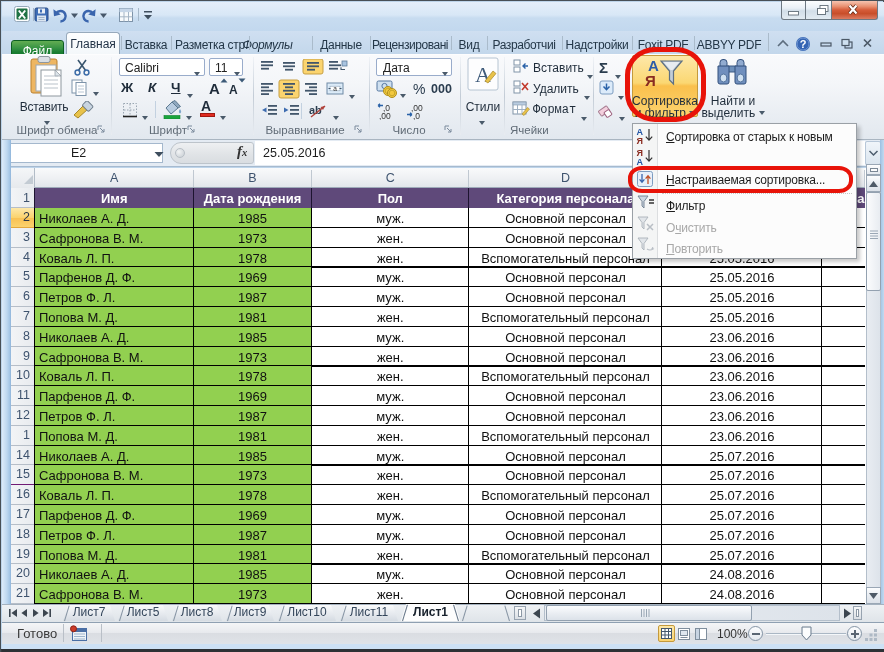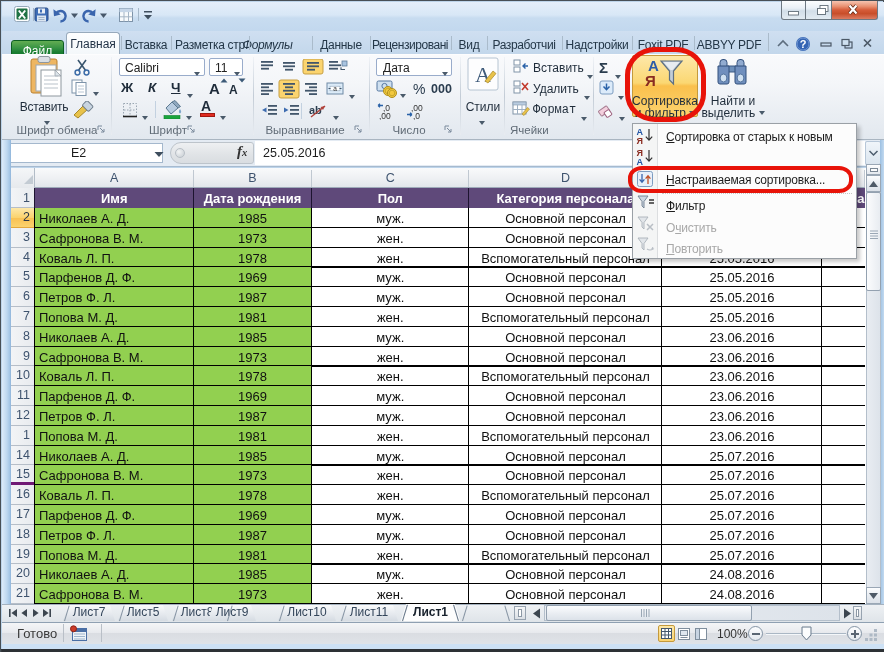--- a/index.html
+++ b/index.html
@@ -417,21 +417,21 @@
 <div class="abs" style="left:10px;top:266.40000000000003px;width:24px;height:19.8px;font-size:12.5px;color:#3e536e;text-align:right;padding-right:5px;line-height:19.8px;border-bottom:1px solid #b6bec8;">5</div>
 <div class="abs" style="left:10px;top:286.20000000000005px;width:24px;height:19.8px;font-size:12.5px;color:#3e536e;text-align:right;padding-right:5px;line-height:19.8px;border-bottom:1px solid #b6bec8;">6</div>
 <div class="abs" style="left:10px;top:306.00000000000006px;width:24px;height:19.8px;font-size:12.5px;color:#3e536e;text-align:right;padding-right:5px;line-height:19.8px;border-bottom:1px solid #b6bec8;">7</div>
 <div class="abs" style="left:10px;top:325.80000000000007px;width:24px;height:19.8px;font-size:12.5px;color:#3e536e;text-align:right;padding-right:5px;line-height:19.8px;border-bottom:1px solid #b6bec8;">8</div>
 <div class="abs" style="left:10px;top:345.6000000000001px;width:24px;height:19.8px;font-size:12.5px;color:#3e536e;text-align:right;padding-right:5px;line-height:19.8px;border-bottom:1px solid #b6bec8;">9</div>
 <div class="abs" style="left:10px;top:365.4000000000001px;width:24px;height:19.8px;font-size:12.5px;color:#3e536e;text-align:right;padding-right:5px;line-height:19.8px;border-bottom:1px solid #b6bec8;">10</div>
 <div class="abs" style="left:10px;top:385.2000000000001px;width:24px;height:19.8px;font-size:12.5px;color:#3e536e;text-align:right;padding-right:5px;line-height:19.8px;border-bottom:1px solid #b6bec8;">11</div>
 <div class="abs" style="left:10px;top:405.0000000000001px;width:24px;height:19.8px;font-size:12.5px;color:#3e536e;text-align:right;padding-right:5px;line-height:19.8px;border-bottom:1px solid #b6bec8;">12</div>
 <div class="abs" style="left:10px;top:424.8000000000001px;width:24px;height:19.8px;font-size:12.5px;color:#3e536e;text-align:right;padding-right:5px;line-height:19.8px;border-bottom:1px solid #b6bec8;">1</div>
 <div class="abs" style="left:10px;top:444.60000000000014px;width:24px;height:19.8px;font-size:12.5px;color:#3e536e;text-align:right;padding-right:5px;line-height:19.8px;border-bottom:1px solid #b6bec8;">14</div>
-<div class="abs" style="left:10px;top:464.40000000000015px;width:24px;height:19.8px;font-size:12.5px;color:#3e536e;text-align:right;padding-right:5px;line-height:19.8px;border-bottom:3px solid #701a75;">15</div>
+<div class="abs" style="left:10px;top:464.40000000000015px;width:24px;height:19.8px;font-size:12.5px;color:#3e536e;text-align:right;padding-right:5px;line-height:19.8px;border-bottom:1px solid #701a75;">15</div>
 <div class="abs" style="left:10px;top:484.20000000000016px;width:24px;height:19.8px;font-size:12.5px;color:#3e536e;text-align:right;padding-right:5px;line-height:19.8px;border-bottom:1px solid #b6bec8;">16</div>
 <div class="abs" style="left:10px;top:504.00000000000017px;width:24px;height:19.8px;font-size:12.5px;color:#3e536e;text-align:right;padding-right:5px;line-height:19.8px;border-bottom:1px solid #b6bec8;">17</div>
 <div class="abs" style="left:10px;top:523.8000000000002px;width:24px;height:19.8px;font-size:12.5px;color:#3e536e;text-align:right;padding-right:5px;line-height:19.8px;border-bottom:1px solid #b6bec8;">18</div>
 <div class="abs" style="left:10px;top:543.6000000000001px;width:24px;height:19.8px;font-size:12.5px;color:#3e536e;text-align:right;padding-right:5px;line-height:19.8px;border-bottom:1px solid #b6bec8;">19</div>
 <div class="abs" style="left:10px;top:563.4000000000001px;width:24px;height:19.8px;font-size:12.5px;color:#3e536e;text-align:right;padding-right:5px;line-height:19.8px;border-bottom:1px solid #b6bec8;">20</div>
 <div class="abs" style="left:10px;top:583.2px;width:24px;height:19.8px;font-size:12.5px;color:#3e536e;text-align:right;padding-right:5px;line-height:19.8px;border-bottom:1px solid #b6bec8;">21</div>
 <div class="abs" style="left:34px;top:187px;width:830px;height:20px;background:#5f497a;"></div>
 <div class="abs" style="left:34px;top:190px;width:158.5px;text-align:center;font-size:13px;font-weight:bold;color:#fff;">Имя</div>
 <div class="abs" style="left:192.5px;top:190px;width:118.0px;text-align:center;font-size:13px;font-weight:bold;color:#fff;">Дата рождения</div>
 <div class="abs" style="left:468px;top:190px;width:193px;text-align:center;font-size:13px;font-weight:bold;color:#fff;">Категория персонала</div>
@@ -625,21 +625,21 @@
         <rect x="41.4" y="1" width="1.6" height="8"></rect>
  </g>
 </svg>
 
 <div class="abs" style="left:62px;top:604px;width:52px;height:16px;background:linear-gradient(180deg,#fafbfc,#e4e8ed 60%,#d5dbe2);clip-path:polygon(5px 0,calc(100% - 5px) 0,100% 100%,0 100%);color:#33455a;font-size:12px;text-align:center;line-height:15px;">Лист7</div>
 <div class="abs" style="left:63px;top:604px;width:1px;height:16px;background:#8795a4;transform:rotate(17deg);transform-origin:bottom;"></div>
 <div class="abs" style="left:117px;top:604px;width:50px;height:16px;background:linear-gradient(180deg,#fafbfc,#e4e8ed 60%,#d5dbe2);clip-path:polygon(5px 0,calc(100% - 5px) 0,100% 100%,0 100%);color:#33455a;font-size:12px;text-align:center;line-height:15px;">Лист5</div>
 <div class="abs" style="left:118px;top:604px;width:1px;height:16px;background:#8795a4;transform:rotate(17deg);transform-origin:bottom;"></div>
 <div class="abs" style="left:171px;top:604px;width:50px;height:16px;background:linear-gradient(180deg,#fafbfc,#e4e8ed 60%,#d5dbe2);clip-path:polygon(5px 0,calc(100% - 5px) 0,100% 100%,0 100%);color:#33455a;font-size:12px;text-align:center;line-height:15px;">Лист8</div>
 <div class="abs" style="left:172px;top:604px;width:1px;height:16px;background:#8795a4;transform:rotate(17deg);transform-origin:bottom;"></div>
-<div class="abs" style="left:207px;top:604px;width:48px;height:16px;background:linear-gradient(180deg,#fafbfc,#e4e8ed 60%,#d5dbe2);clip-path:polygon(5px 0,calc(100% - 5px) 0,100% 100%,0 100%);color:#33455a;font-size:12px;text-align:center;line-height:15px;">Лист9</div>
+<div class="abs" style="left:225px;top:604px;width:48px;height:16px;background:linear-gradient(180deg,#fafbfc,#e4e8ed 60%,#d5dbe2);clip-path:polygon(5px 0,calc(100% - 5px) 0,100% 100%,0 100%);color:#33455a;font-size:12px;text-align:center;line-height:15px;">Лист9</div>
 <div class="abs" style="left:226px;top:604px;width:1px;height:16px;background:#8795a4;transform:rotate(17deg);transform-origin:bottom;"></div>
 <div class="abs" style="left:277px;top:604px;width:58px;height:16px;background:linear-gradient(180deg,#fafbfc,#e4e8ed 60%,#d5dbe2);clip-path:polygon(5px 0,calc(100% - 5px) 0,100% 100%,0 100%);color:#33455a;font-size:12px;text-align:center;line-height:15px;">Лист10</div>
 <div class="abs" style="left:278px;top:604px;width:1px;height:16px;background:#8795a4;transform:rotate(17deg);transform-origin:bottom;"></div>
 <div class="abs" style="left:339px;top:604px;width:58px;height:16px;background:linear-gradient(180deg,#fafbfc,#e4e8ed 60%,#d5dbe2);clip-path:polygon(5px 0,calc(100% - 5px) 0,100% 100%,0 100%);color:#33455a;font-size:12px;text-align:center;line-height:15px;">Лист11</div>
 <div class="abs" style="left:340px;top:604px;width:1px;height:16px;background:#8795a4;transform:rotate(17deg);transform-origin:bottom;"></div>
 <div class="abs" style="left:460px;top:628px;width:49px;height:16px;background:linear-gradient(180deg,#fafbfc,#e4e8ed 60%,#d5dbe2);clip-path:polygon(5px 0,calc(100% - 5px) 0,100% 100%,0 100%);color:#33455a;font-size:12px;text-align:center;line-height:15px;">Лист2</div>
 <div class="abs" style="left:461px;top:604px;width:1px;height:16px;background:#8795a4;transform:rotate(17deg);transform-origin:bottom;"></div>
 <div class="abs" style="left:508px;top:604px;width:1px;height:16px;background:#8795a4;transform:rotate(-17deg);transform-origin:bottom;"></div>
 <div class="abs" style="left:400px;top:603px;width:59px;height:17px;background:#fdfdfd;clip-path:polygon(5px 0,calc(100% - 5px) 0,100% 100%,0 100%);color:#17202b;font-weight:bold;font-size:12px;text-align:center;line-height:16px;">Лист1</div>
 <div class="abs" style="left:401px;top:603px;width:1px;height:17px;background:#68788a;transform:rotate(17deg);transform-origin:bottom;"></div>

